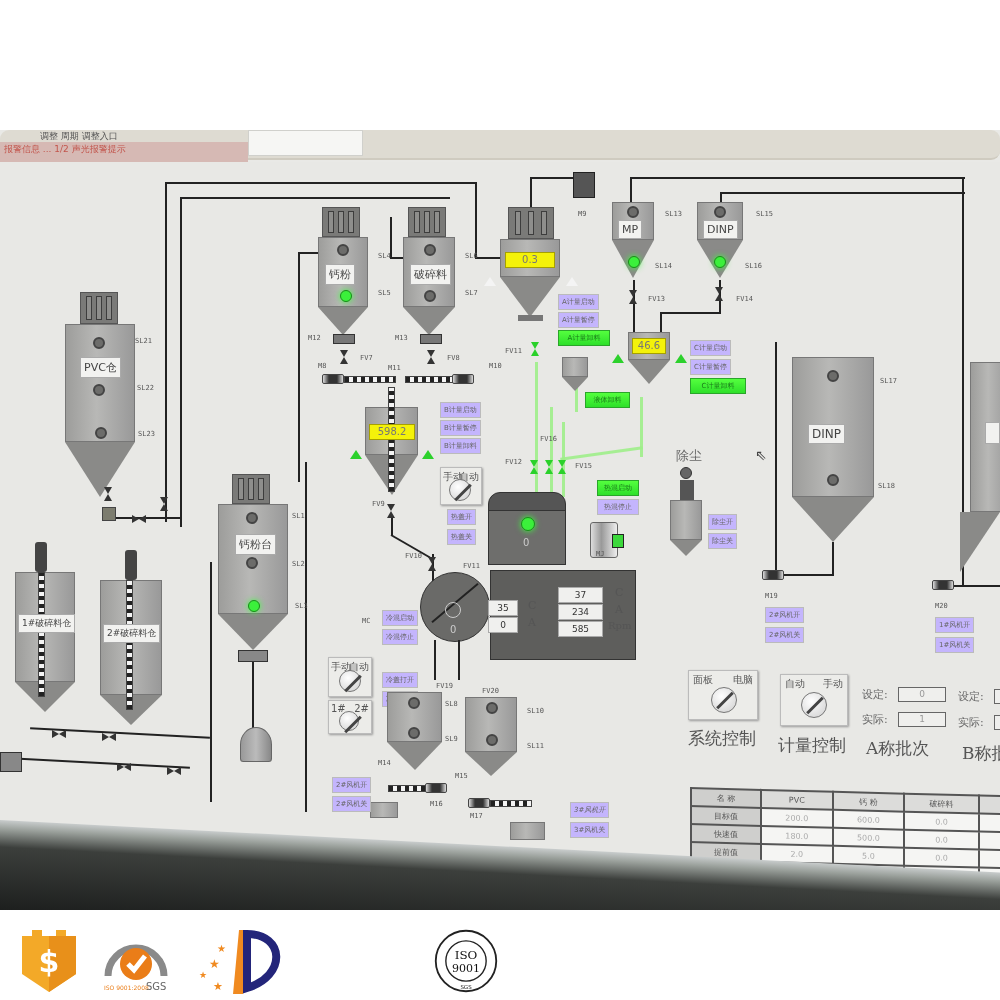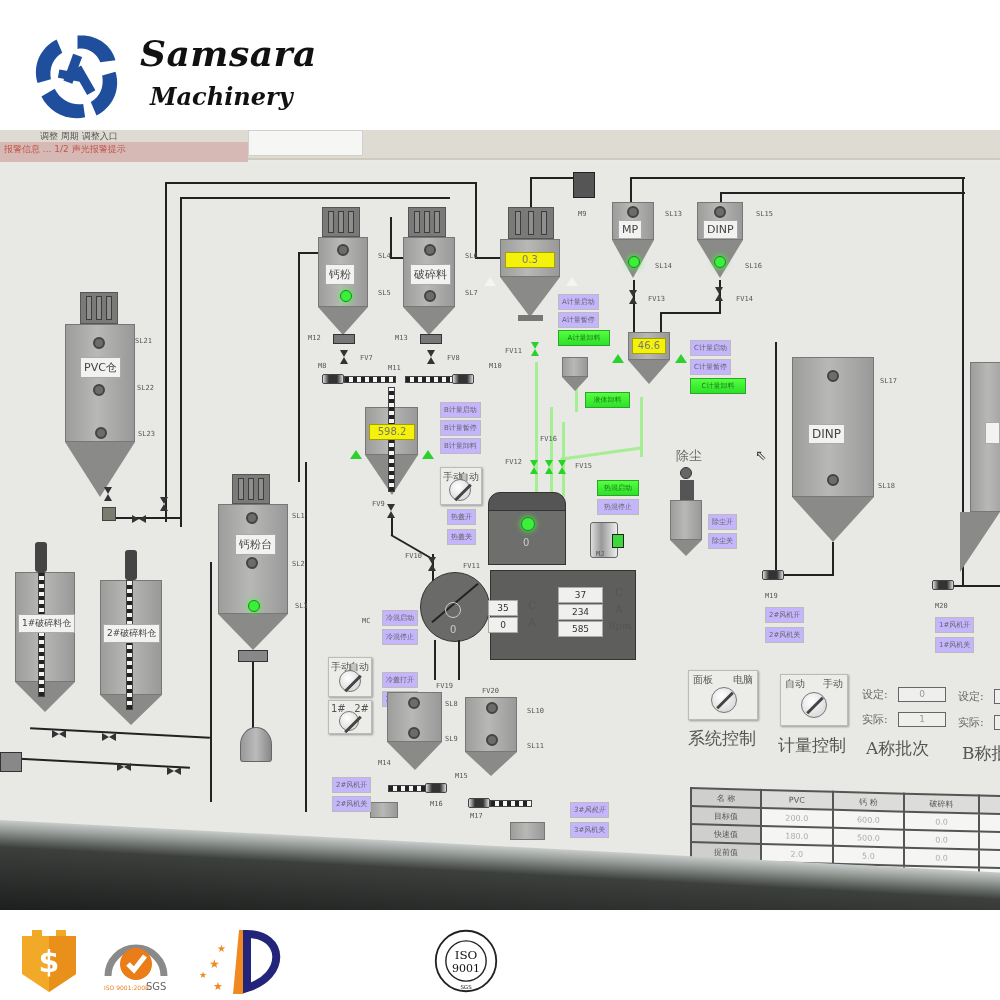--- a/index.html
+++ b/index.html
@@ -7,21 +7,21 @@
   .root { position: relative; width: 1000px; height: 1000px; }
 
   
   .brand { position: absolute; left: 0; top: 0; width: 1000px; height: 130px; background: #fff; }
   .brand .logo { position: absolute; left: 30px; top: 28px; width: 95px; height: 95px; }
   .brand .name1 { position: absolute; left: 140px; top: 32px; font-family: "DejaVu Serif", serif; font-style: italic; font-weight: bold; font-size: 36px; color: #111; letter-spacing: 0.5px; }
   .brand .name2 { position: absolute; left: 150px; top: 82px; font-family: "DejaVu Serif", serif; font-style: italic; font-weight: bold; font-size: 24px; color: #111; }
 
   
   .screen { position: absolute; left: 0; top: 130px; width: 1000px; height: 780px; background: #e9e9e6; overflow: hidden; }
-  .titlebar { position: absolute; left: 0; top: 0; width: 1000px; height: 30px; background: #dedbd2; border-bottom: 2px solid #cfcbc0; }
+  .titlebar { position: absolute; left: 0; top: 0; width: 1000px; height: 30px; background: #dedbd2; border-bottom: 2px solid #cfcbc0; border-radius: 9px; }
   .titlebar .menu { position: absolute; left: 40px; top: 0px; font-size: 9px; color: #555; }
   .titlebar .alarm { position: absolute; left: 0; top: 12px; width: 248px; height: 28px; background: #d6b9b4; color: #c2554c; font-size: 9px; padding-left: 4px; line-height: 14px; }
   .titlebar .blank { position: absolute; left: 248px; top: 0; width: 115px; height: 26px; background: #f6f6f4; border: 1px solid #d0d0cc; }
   .hmi { position: absolute; left: 0; top: 32px; width: 1000px; height: 748px; background: #e8e8e5; }
   .bezel { position: absolute; left: 0; top: 690px; width: 1000px; height: 90px; background: linear-gradient(#c8cccc 0, #9aa09b 10%, #3c3f3c 30%, #1d1f1e 100%); transform: skewY(3deg); transform-origin: left top; }
 
   
   .tank { position: absolute; background: linear-gradient(90deg, #9d9d9b, #b8b8b6 45%, #999 100%); border: 1px solid #777; }
   .cone { position: absolute; width: 0; height: 0; border-style: solid; }
   .filter { position: absolute; background: #7a7a78; border: 1px solid #555; display: flex; justify-content: space-around; padding: 3px; }
@@ -66,35 +66,20 @@
 
   
   .footer { position: absolute; left: 0; top: 910px; width: 1000px; height: 90px; background: #fff; }
   .cert { position: absolute; top: 18px; height: 66px; }
 </style>
 </head>
 <body>
 
 <div class="root">
 
-  <div class="brand">
-    <svg class="logo" viewBox="0 0 100 100">
-      <g fill="#1f4f9c">
-        <path d="M50 8 C70 6 86 18 90 34 L74 36 C70 26 60 20 50 22 Z"></path>
-        <path d="M90 46 C96 66 86 84 70 92 L64 78 C74 72 78 62 76 50 Z"></path>
-        <path d="M58 94 C38 98 20 88 12 72 L26 64 C32 76 44 82 56 80 Z"></path>
-        <path d="M8 58 C2 38 12 20 28 12 L34 26 C24 32 20 42 22 54 Z"></path>
-        <rect x="40" y="28" width="10" height="30" transform="rotate(20 45 43)"></rect>
-        <rect x="52" y="40" width="10" height="30" transform="rotate(-30 57 55)"></rect>
-        <rect x="30" y="46" width="28" height="9" transform="rotate(10 44 50)"></rect>
-      </g>
-    </svg>
-    <div class="name1">Samsara</div>
-    <div class="name2">Machinery</div>
-  </div>
 
   <div class="screen">
     <div class="titlebar">
       <div class="menu">调整 周期  调整入口</div>
       <div class="alarm">报警信息  ...  1/2 声光报警提示</div>
       <div class="blank"></div>
     </div>
 
     <div class="hmi">
 

